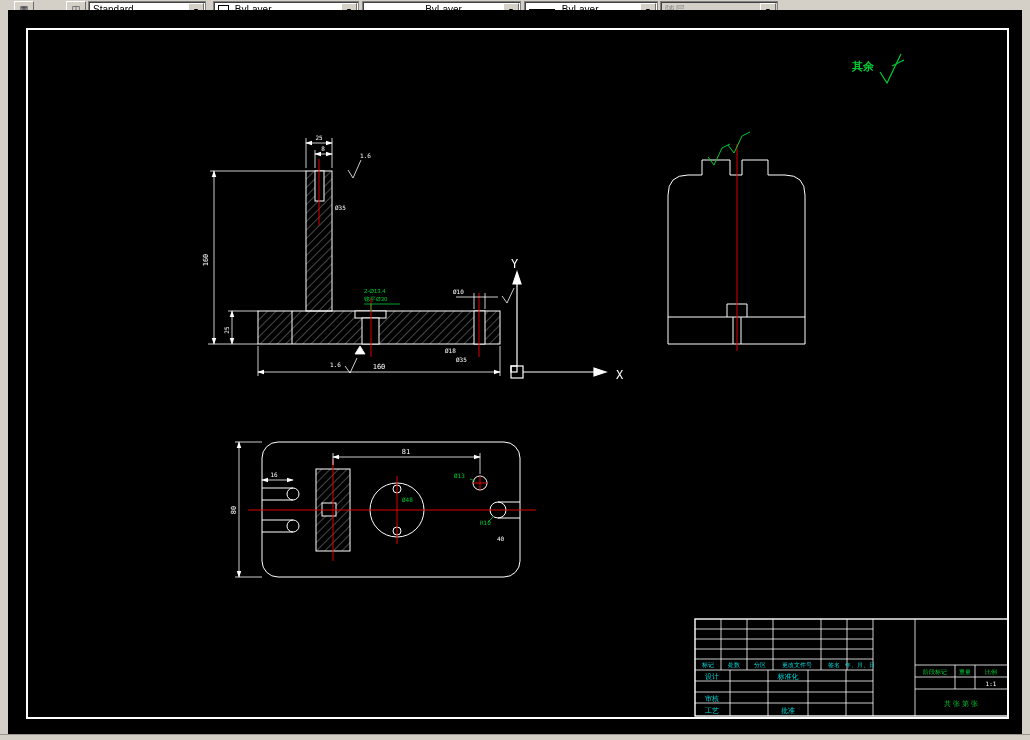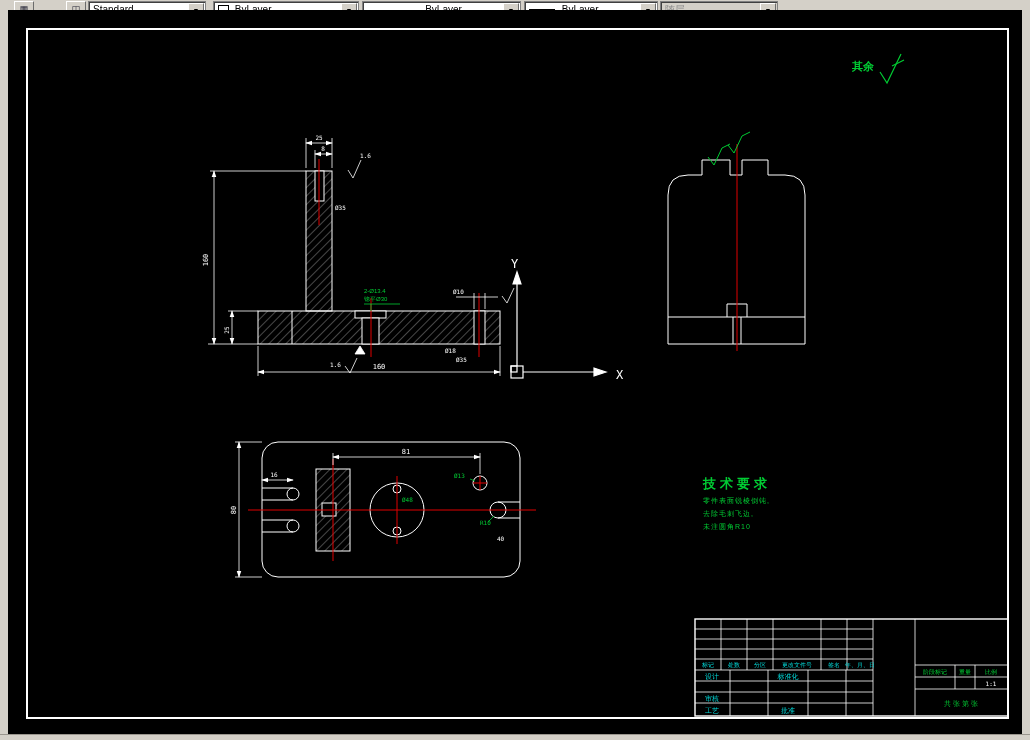--- a/index.html
+++ b/index.html
@@ -291,22 +291,16 @@
   <g fill="#00cc33" font-size="6" text-anchor="middle">
     <text x="927" y="664" class="cn">阶段标记</text>
     <text x="957" y="664" class="cn">重量</text>
     <text x="983" y="664" class="cn">比例</text>
     <text x="983" y="676" fill="#fff">1:1</text>
     <text x="953" y="696" class="cn" font-size="7">共 张 第 张</text>
   </g>
 </svg>
 
   
-  <div class="techreq">
-    <div class="trtitle">技术要求</div>
-    <div class="trline">零件表面锐棱倒钝,</div>
-    <div class="trline">去除毛刺飞边,</div>
-    <div class="trline">未注圆角R10</div>
-  </div>
 
 </div>
 
 <div class="bottomstrip"></div>
 
 </body></html>

